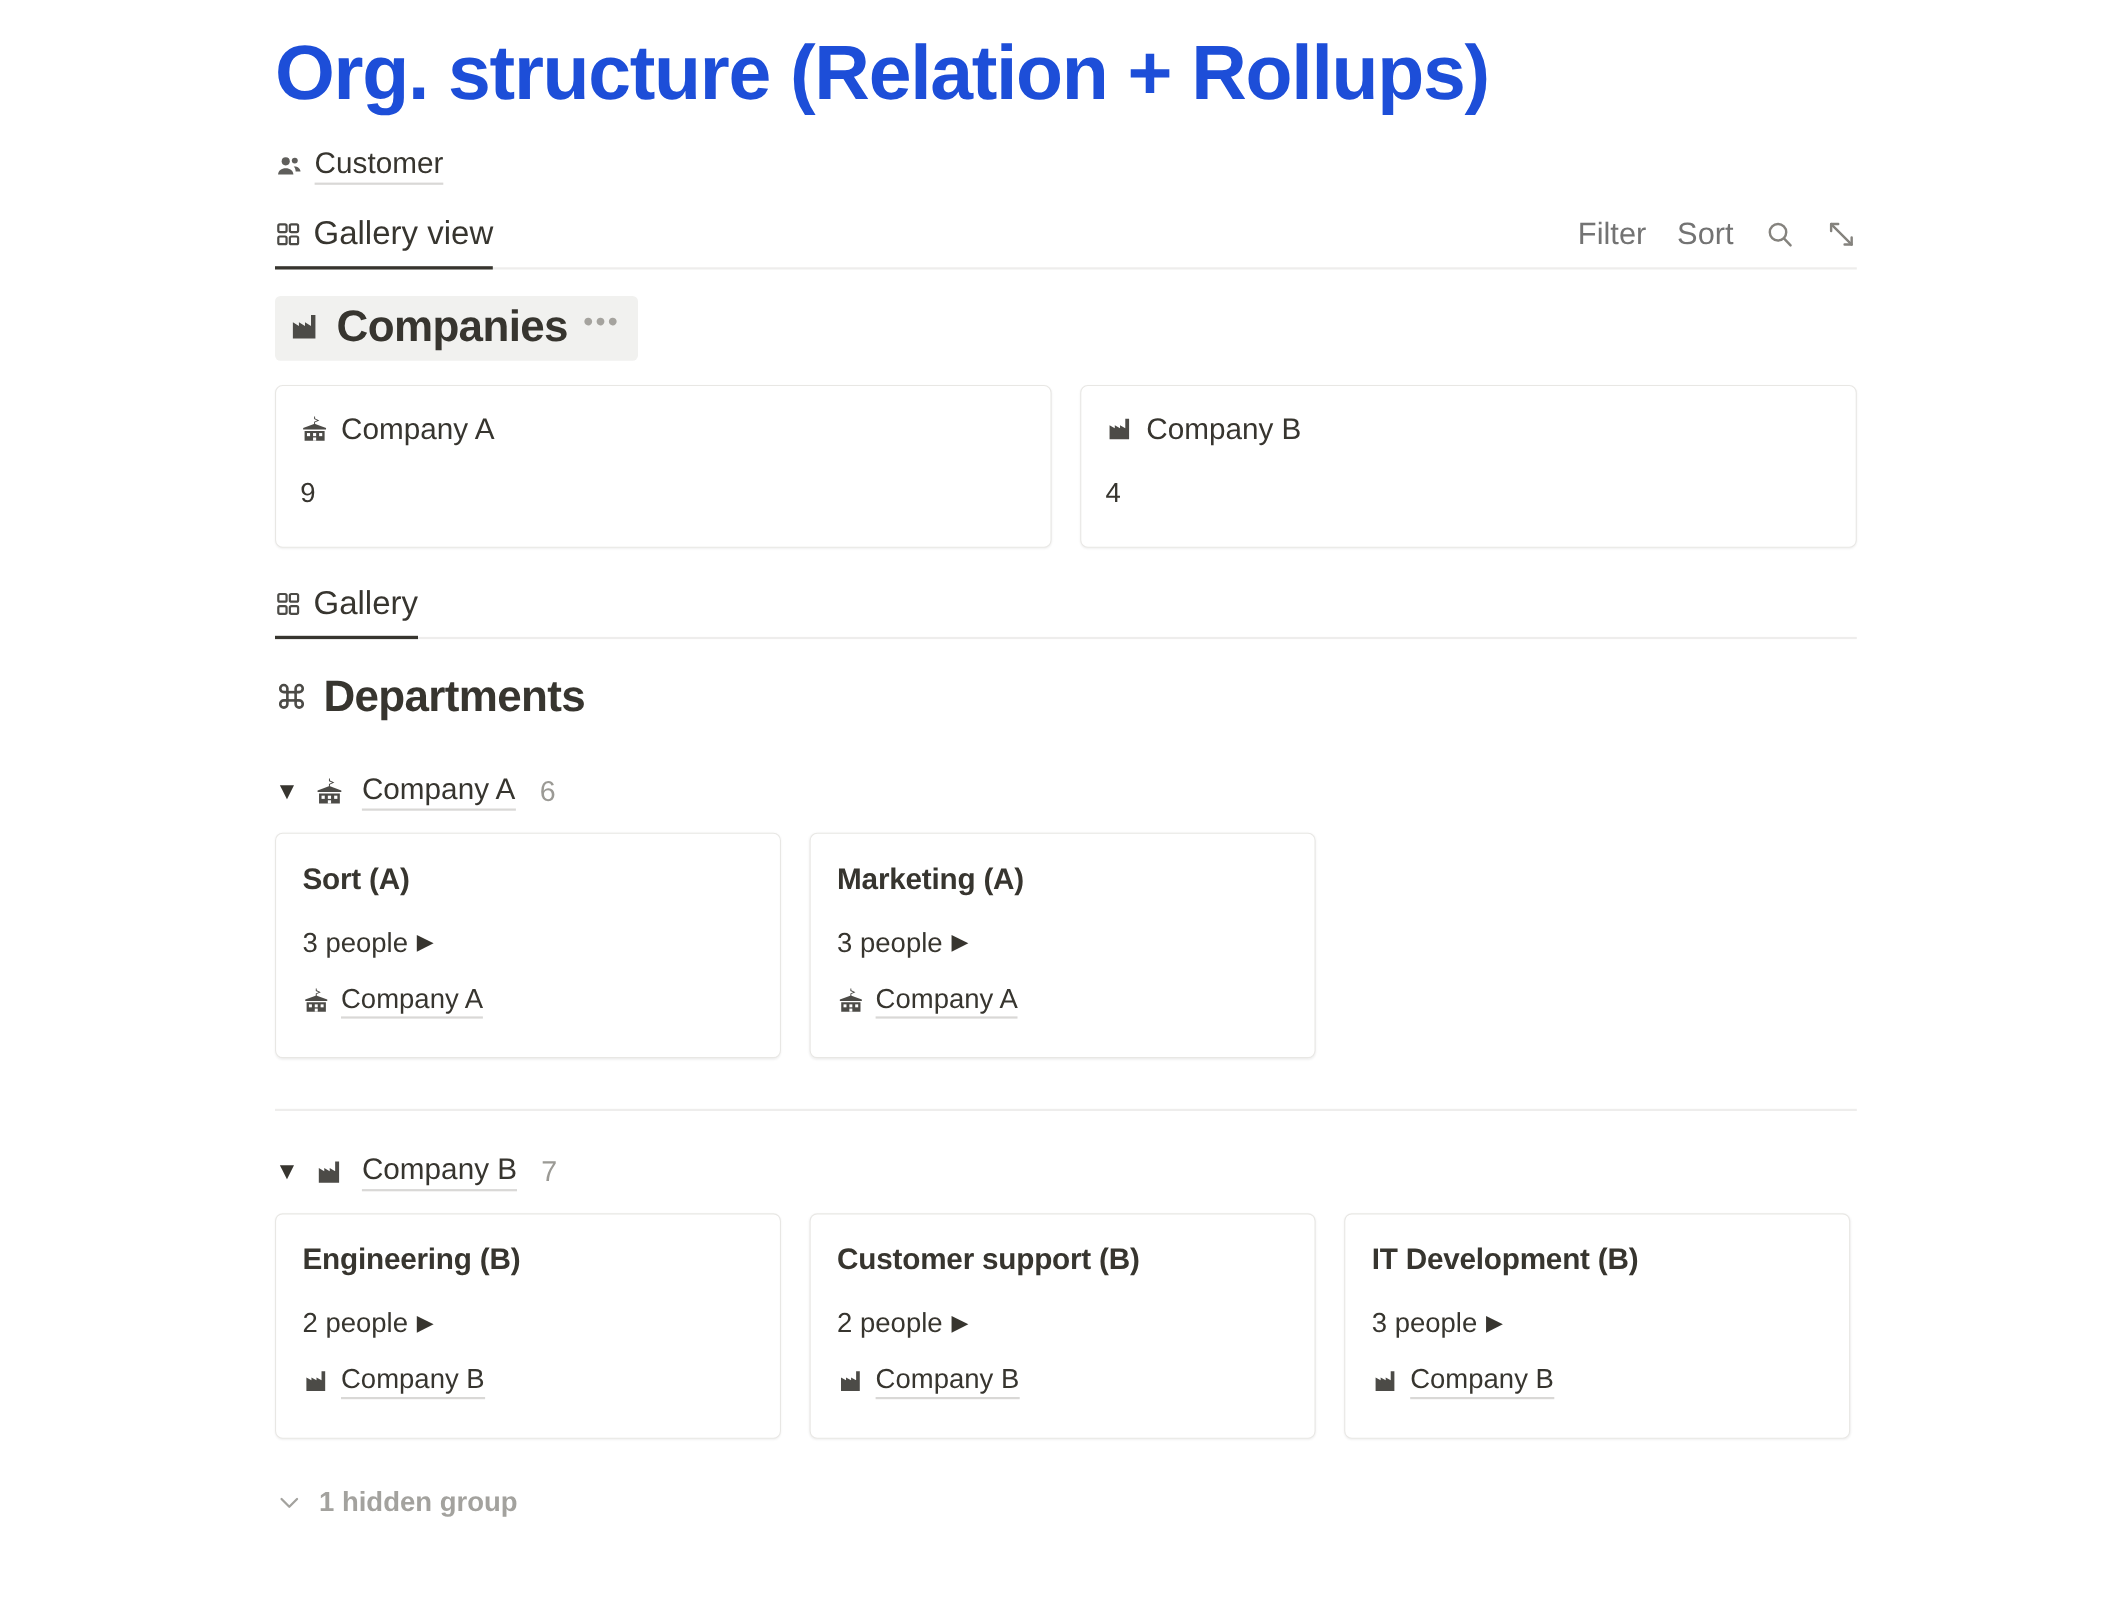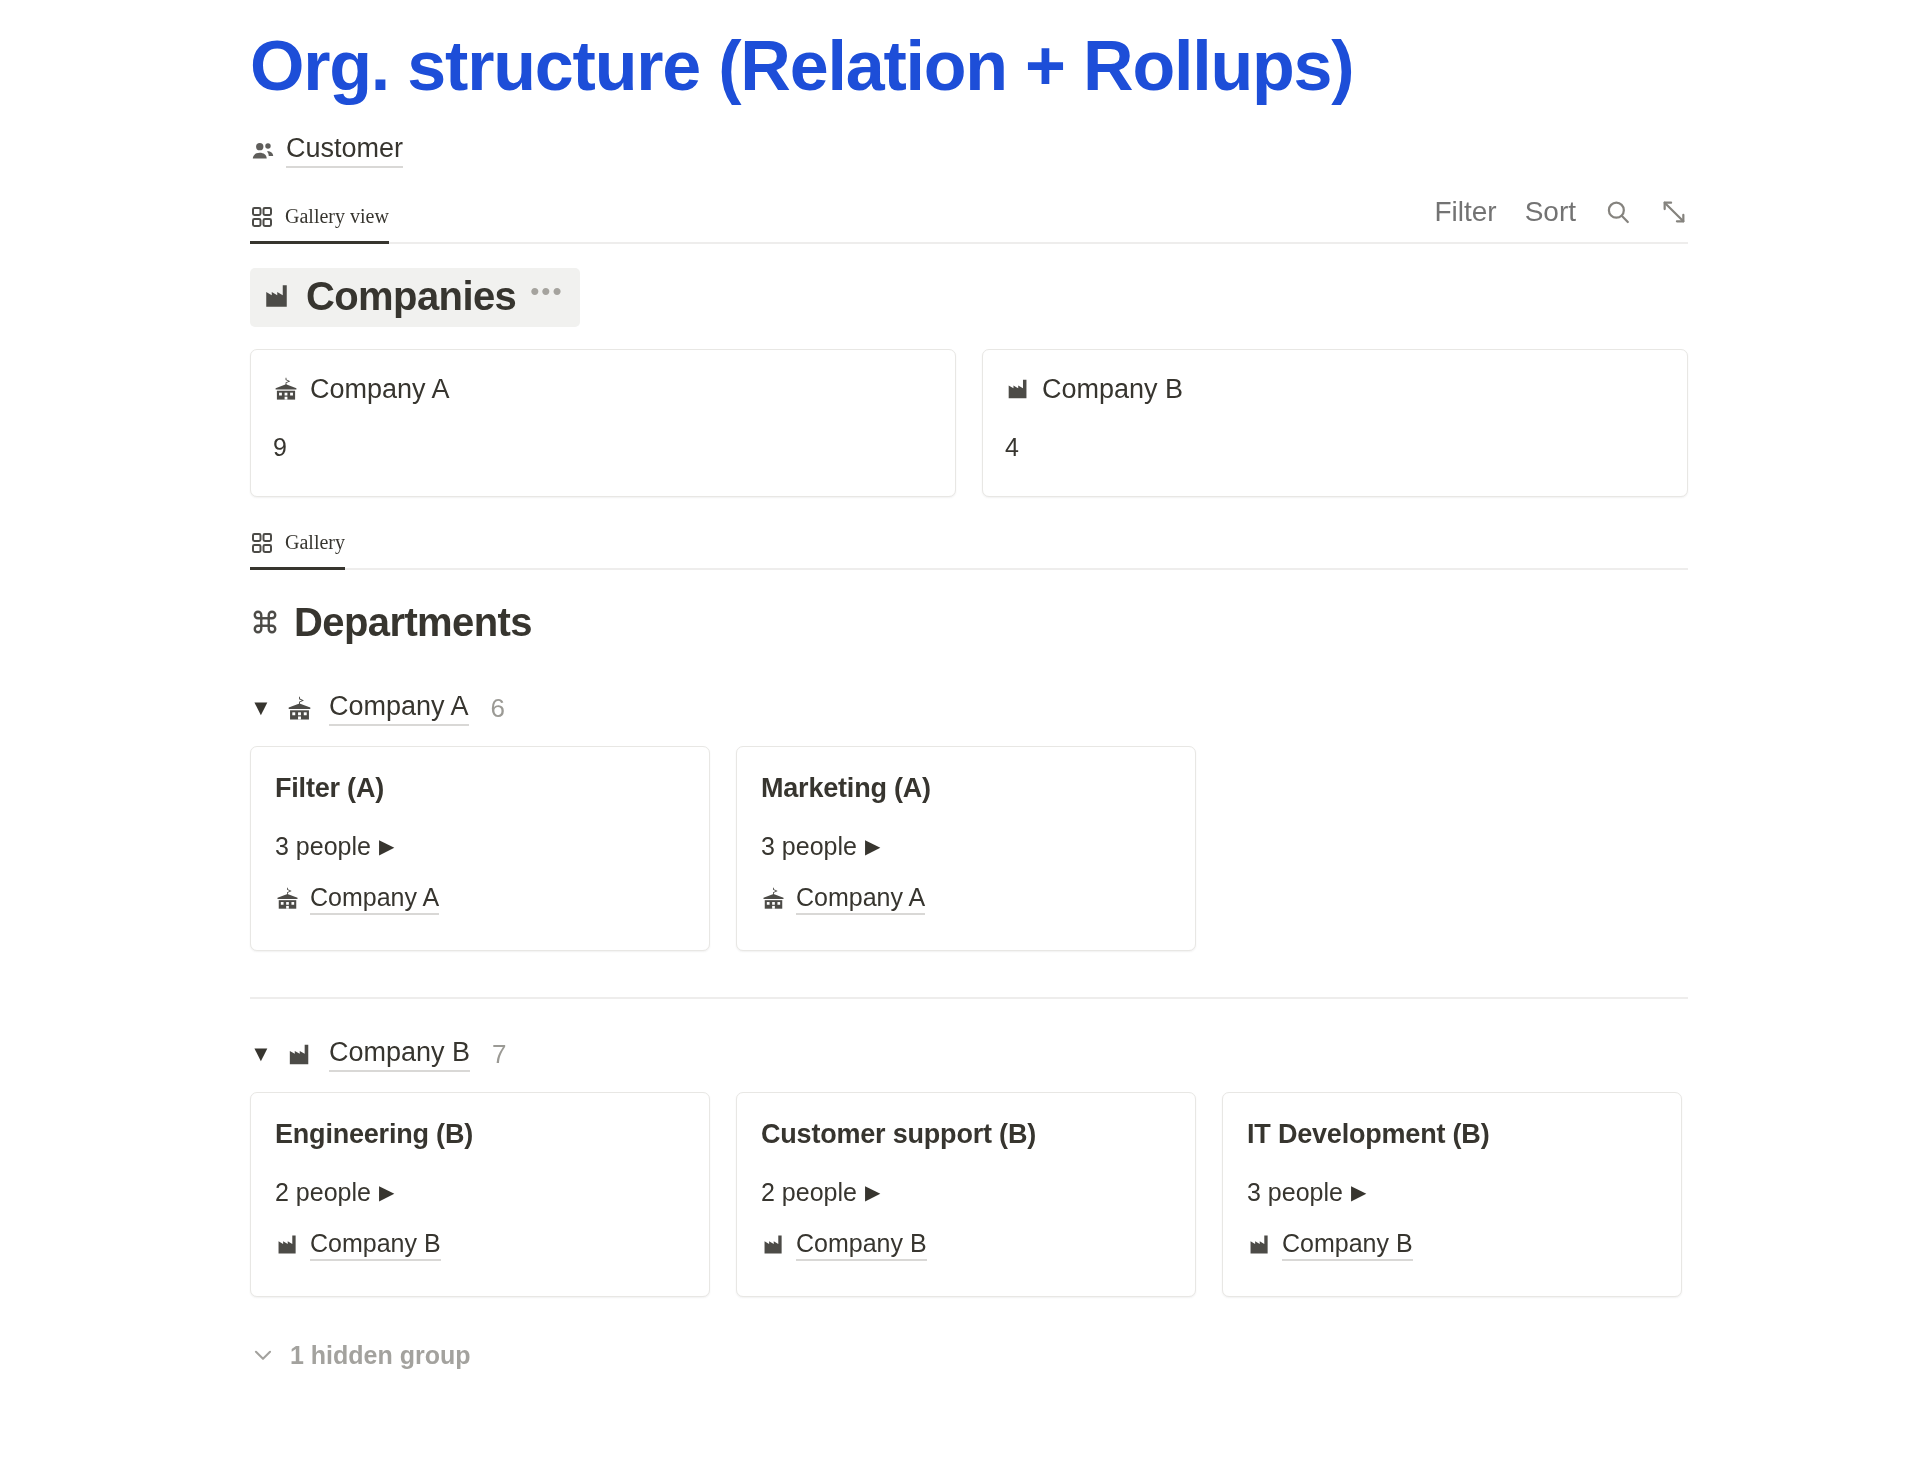--- a/index.html
+++ b/index.html
@@ -65,26 +65,25 @@
     display: flex;
     align-items: flex-end;
     justify-content: space-between;
     margin-top: 28px;
     padding-bottom: 12px;
     border-bottom: 2px solid #eeedec;
   }
   .view-tabs { display: flex; align-items: center; gap: 26px; }
   .view-tab {
     display: flex; align-items: center; gap: 11px;
-    font-size: 20px;
+    font-size: 30px;
     color: #37352f;
     padding-bottom: 12px;
     margin-bottom: -14px;
     border-bottom: 3px solid transparent;
-    font-family: Liberation Serif, serif;
   }
   .view-tab.active { border-bottom-color: #37352f; }
   .view-tab .grid-icon { color: #4c4b47; display: inline-flex; }
 
   .view-actions {
     display: flex; align-items: center; gap: 28px;
     padding-bottom: 2px;
   }
   .view-action-text {
     font-size: 28px;
@@ -384,21 +383,21 @@
           <rect x="15.8" y="15.4" width="2.6" height="2.6" fill="#ffffff"></rect>
           <rect x="10.7" y="19.1" width="2.6" height="2.7" fill="#ffffff"></rect>
         </svg>
       </span>
       <span class="group-name">Company A</span>
       <span class="group-count">6</span>
     </div>
 
     <div class="dept-row">
       <div class="card dept-card">
-        <div class="dept-title">Filter (A)</div>
+        <div class="dept-title">Sort (A)</div>
         <div class="dept-people">
           <span>3 people</span>
           <span class="caret">▶</span>
         </div>
         <div class="dept-relation">
           <span class="group-icon">
             <svg width="25" height="25" viewBox="0 0 24 24" fill="#4c4b47" aria-hidden="true">
               <path d="M11.6 1.6v2.1l2.6 1.1-2.6 1.1v2.3h.8V6.4l3.6-1.6-3.6-1.6V1.6z"></path>
               <path d="M2.4 11.2 12 7.6l9.6 3.6v1.3H2.4z"></path>
               <path d="M3.6 13.6h16.8v8.2H3.6z"></path>

